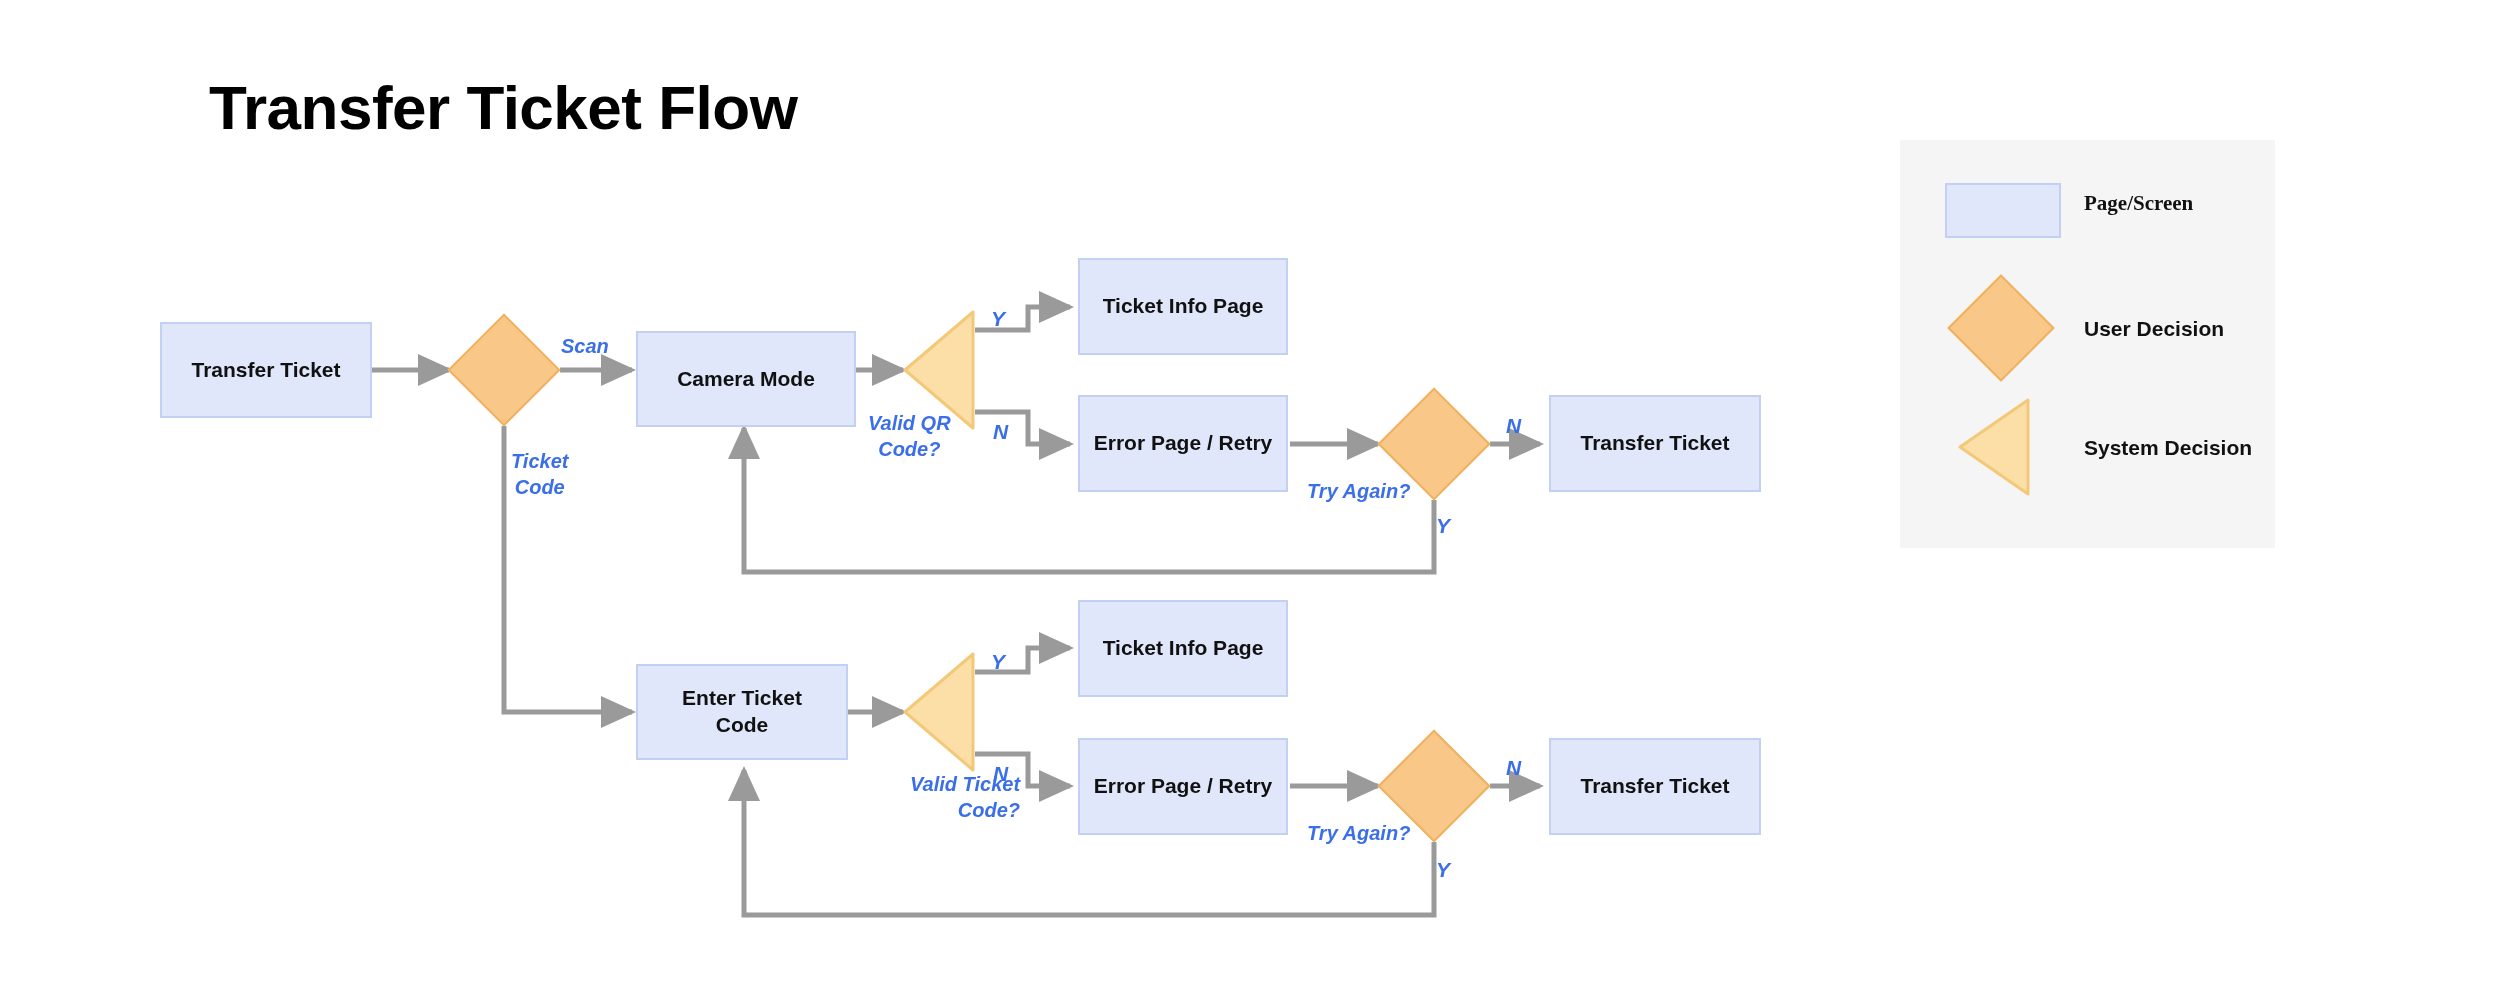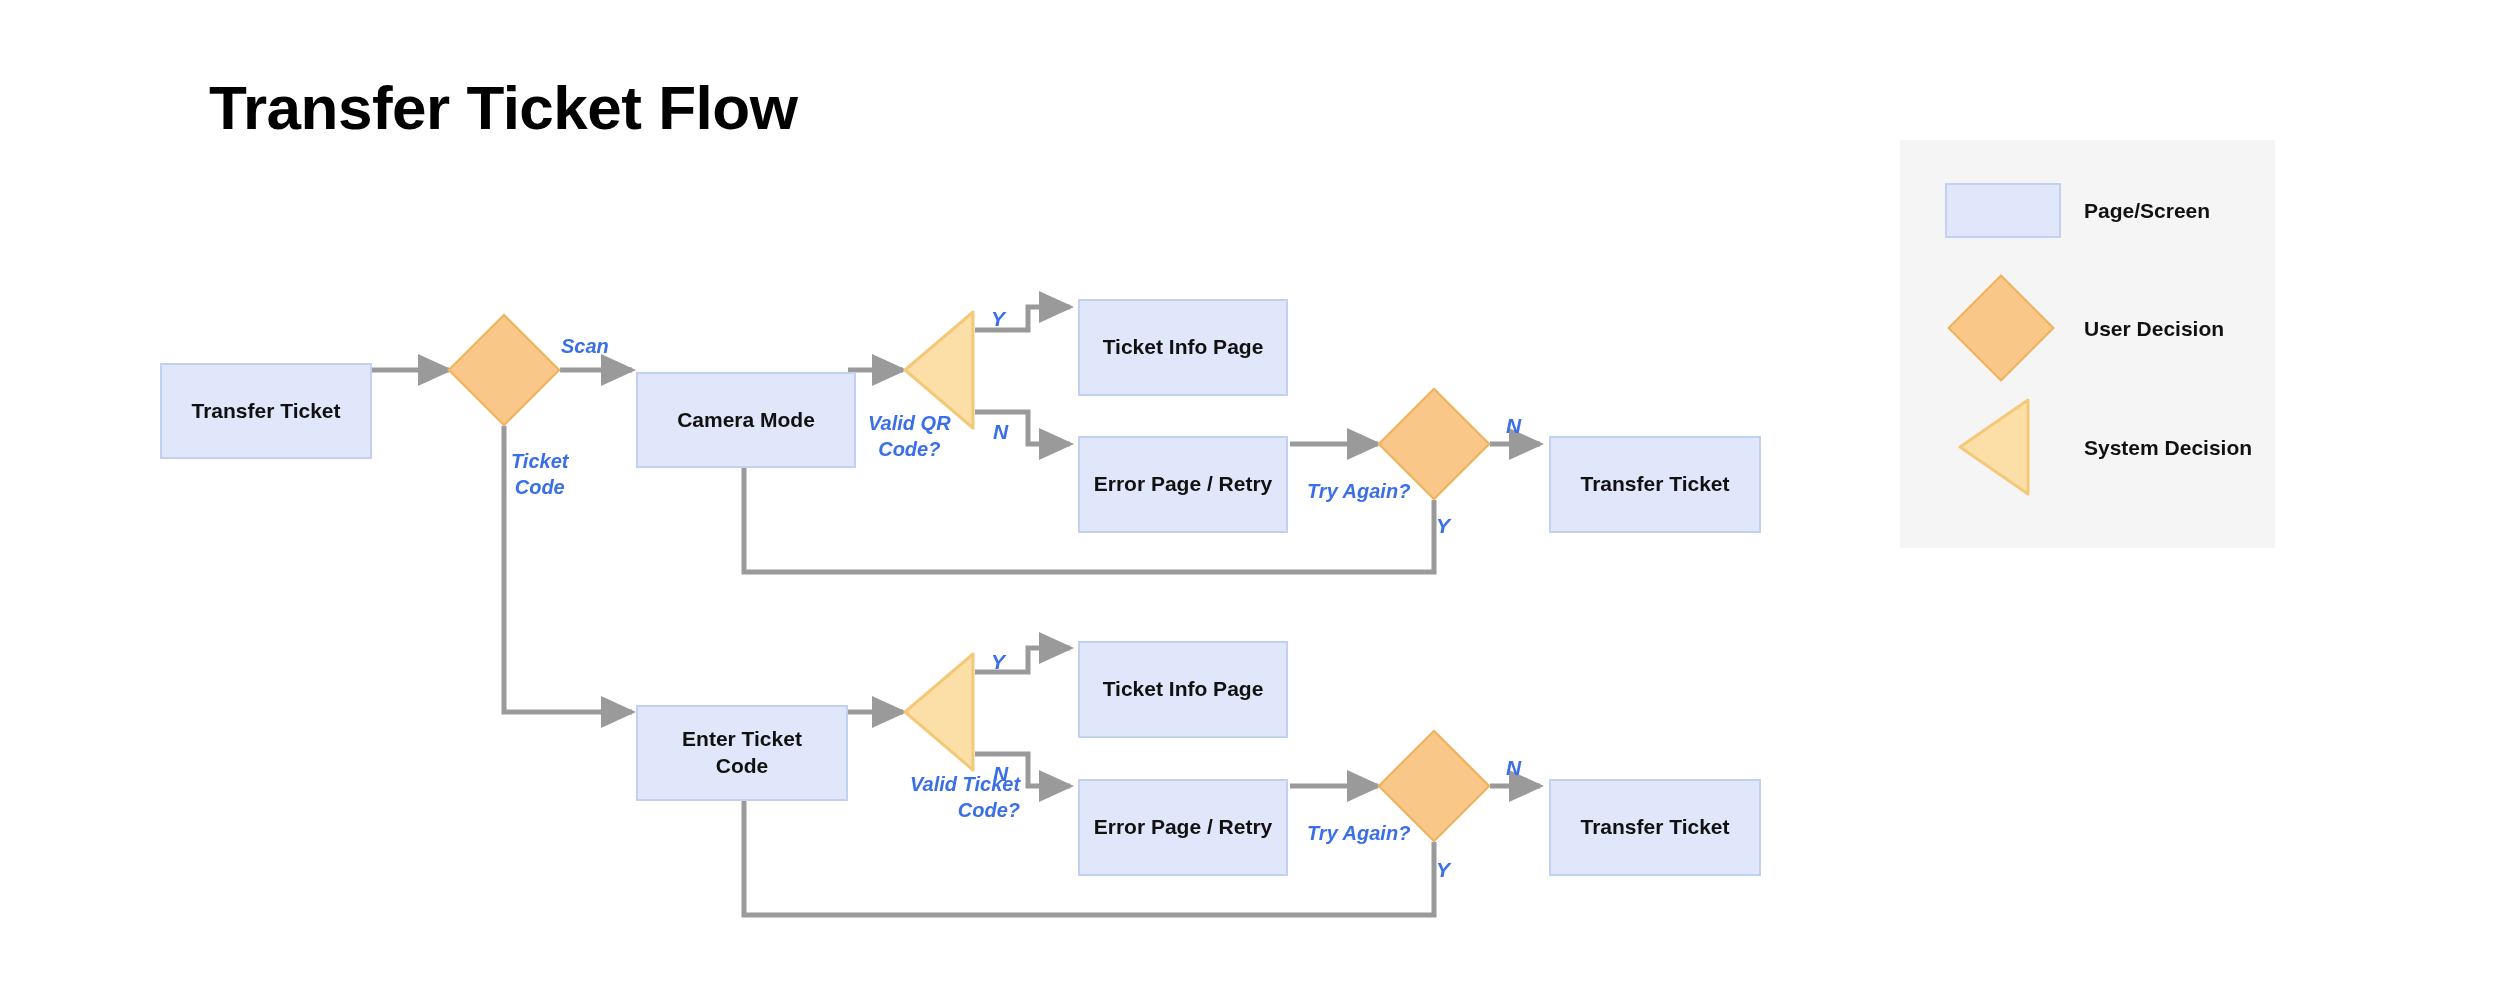--- a/index.html
+++ b/index.html
@@ -41,21 +41,20 @@
     box-sizing: border-box;
     display: flex;
     flex-direction: column;
     align-items: center;
     justify-content: center;
     text-align: center;
     color: #111111;
     font-weight: bold;
     font-size: 21px;
     line-height: 1.28;
-    margin-top: 41px;
   }
   .node-page {
     background: #e1e7fa;
     border: 2px solid #c2d0f2;
   }
   .node-line { display: block; }
   .node-line.italic { font-style: italic; }
 
   
   .diamond {
@@ -258,21 +257,21 @@
 
 <div class="edge-label" style="left:1307px; top:820px;">Try Again?</div>
 
 <div class="edge-label yn" style="left:1506px; top:754px;">N</div>
 
 <div class="edge-label yn" style="left:1436px; top:856px;">Y</div>
 
 <div class="legend"></div>
 
 <div class="legend-swatch-page"></div>
-<div class="legend-label" style="left:2084px; top:199px;">Page/Screen</div>
+<div class="legend-label" style="left:2084px; top:191px;font-family:Liberation Serif, serif;">Page/Screen</div>
 
 <div class="legend-swatch-diamond"></div>
 <div class="legend-label" style="left:2084px; top:317px;">User Decision</div>
 
 <div class="legend-swatch-tri">
   <svg width="72" height="98" viewBox="0 0 72 98" xmlns="http://www.w3.org/2000/svg">
     <polygon points="70,2 70,96 2,49" fill="#fbdfa6" stroke="#f3c979" stroke-width="3" stroke-linejoin="round"></polygon>
   </svg>
 </div>
 <div class="legend-label" style="left:2084px; top:436px;">System Decision</div>

